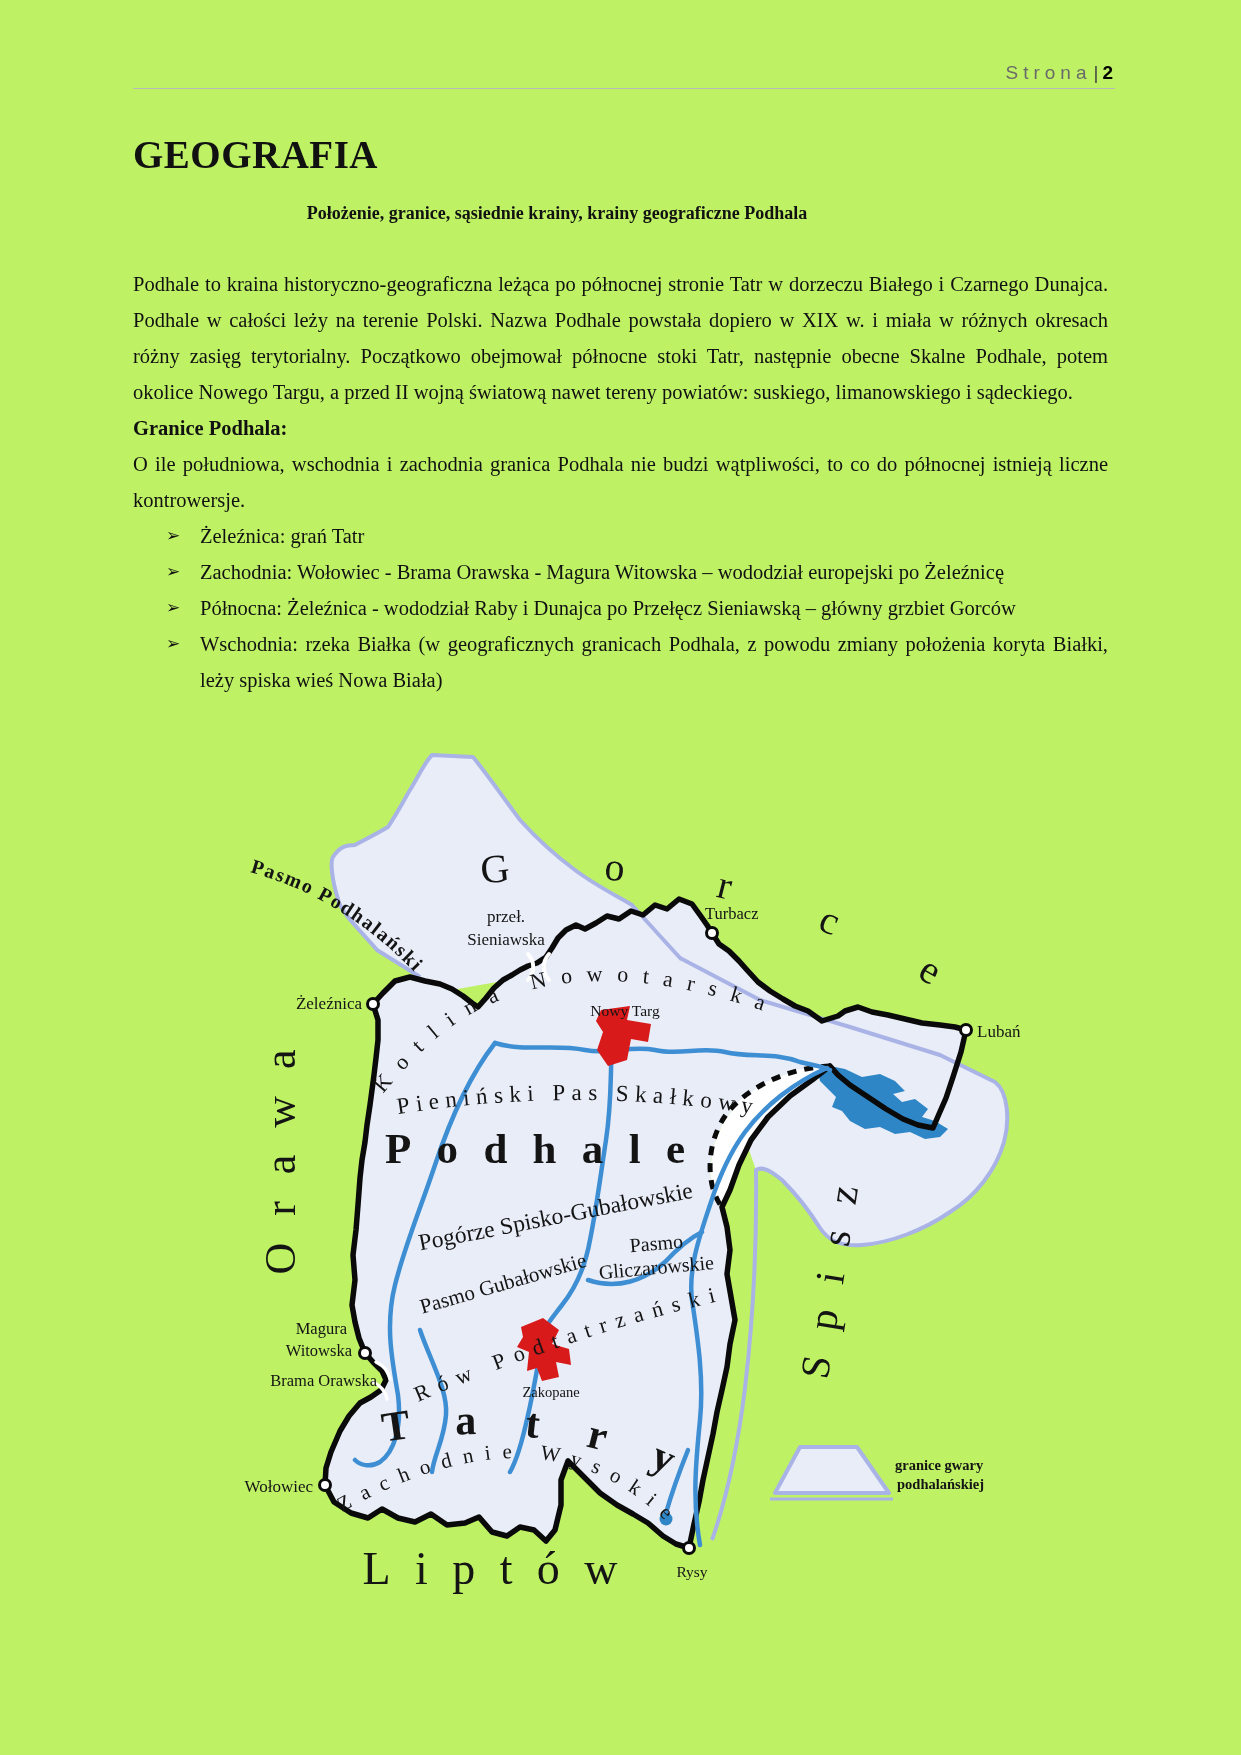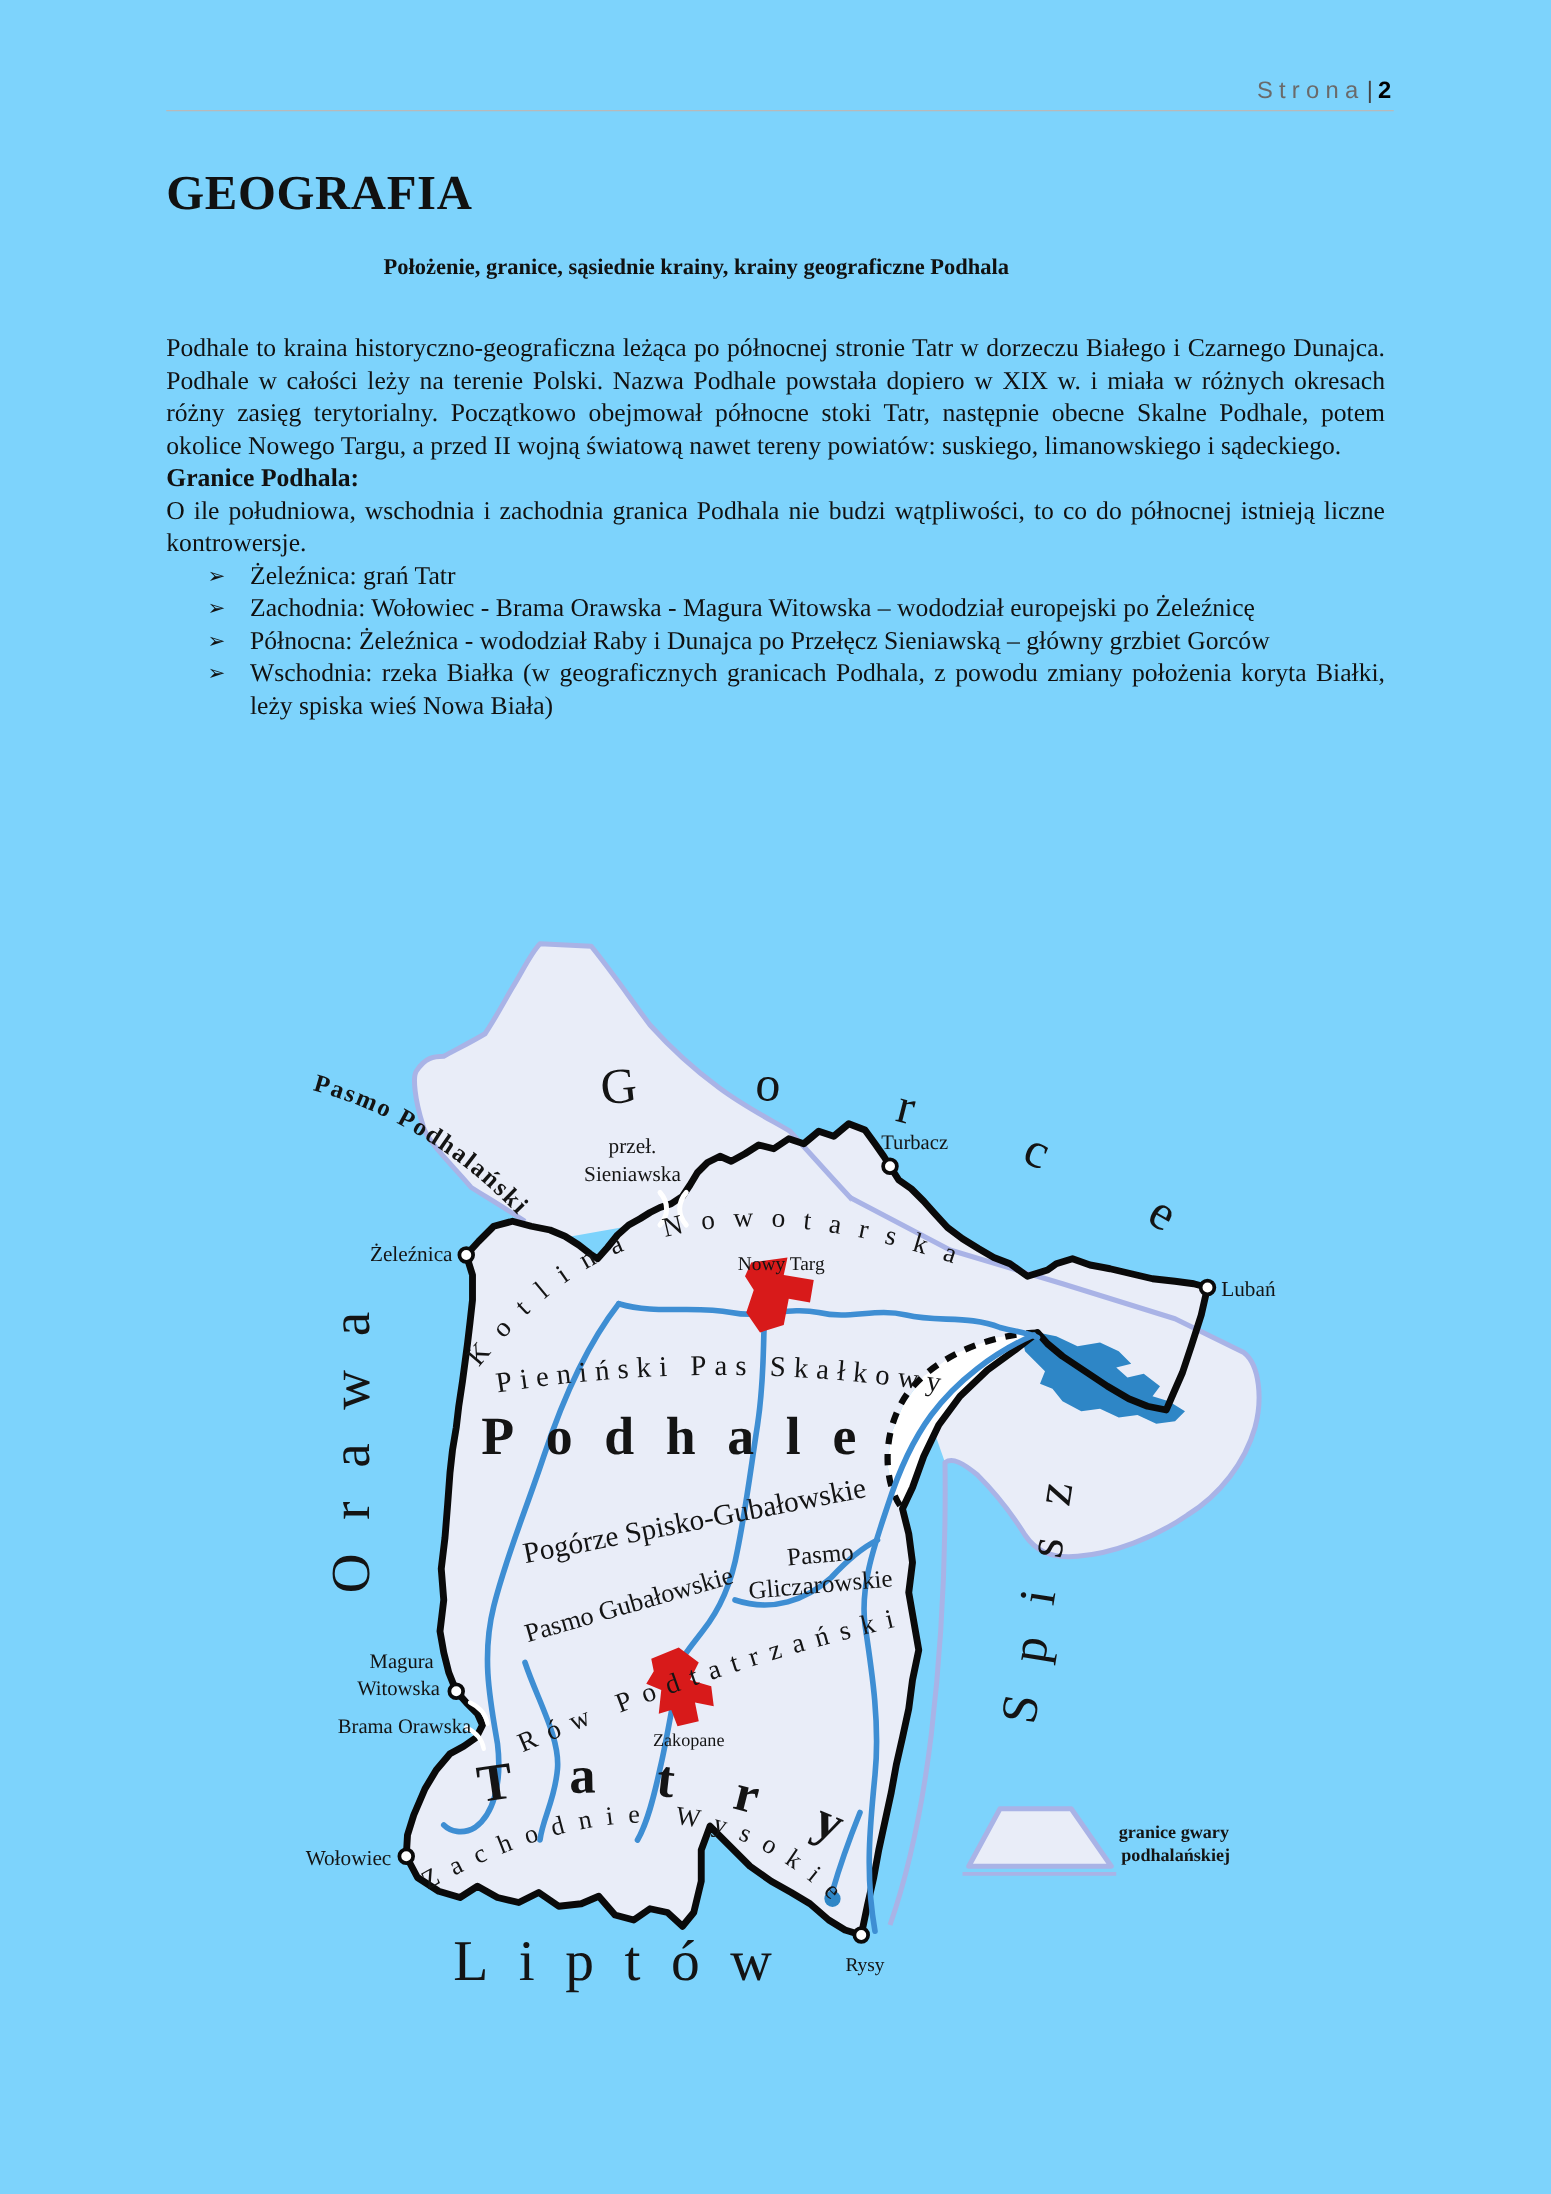--- a/index.html
+++ b/index.html
@@ -1,28 +1,28 @@
 <!DOCTYPE html>
 <html><head>
 <meta charset="utf-8">
 <style>
   html,body{margin:0;padding:0;background:#ffffff;}
-  .page{position:relative;width:1241px;height:1755px;background:#7dd3fc;overflow:hidden;
+  .page{position:relative;width:1241px;height:1755px;background:#bef264;overflow:hidden;
         font-family:"Liberation Serif",serif;color:#111;}
   .hdr{position:absolute;top:62px;right:128px;font-family:"Liberation Sans",sans-serif;
        font-size:19px;color:#6a6a6a;letter-spacing:5px;}
   .hdr b{color:#000;letter-spacing:0;}
   .hdr .sep{color:#444;letter-spacing:0;margin:0 4px 0 2px;}
   .hrule{position:absolute;top:88px;left:133px;width:982px;height:0;border-top:1.6px solid #b9b9b9;}
   .title{position:absolute;top:132px;left:133px;width:848px;
          font-size:39px;font-weight:bold;letter-spacing:.5px;}
   .subtitle{position:absolute;top:203px;left:133px;width:848px;text-align:center;
             font-size:18px;font-weight:bold;}
   .bodytext{position:absolute;top:266px;left:133px;width:975px;
-            font-size:20.5px;line-height:26px;text-align:justify;}
+            font-size:20.5px;line-height:36px;text-align:justify;}
   .bodytext p{margin:0;}
   .gr-head{font-weight:bold;margin-top:19px;}
   ul.gr-list{list-style:none;margin:0;padding:0;}
   ul.gr-list li{position:relative;padding-left:67px;text-align:justify;}
   ul.gr-list li .mk{position:absolute;left:33px;top:0;font-size:17px;}
   svg text{font-family:"Liberation Serif",serif;fill:#141414;}
   .map{position:absolute;left:170px;top:745px;}
 </style>
 </head>
 <body>

